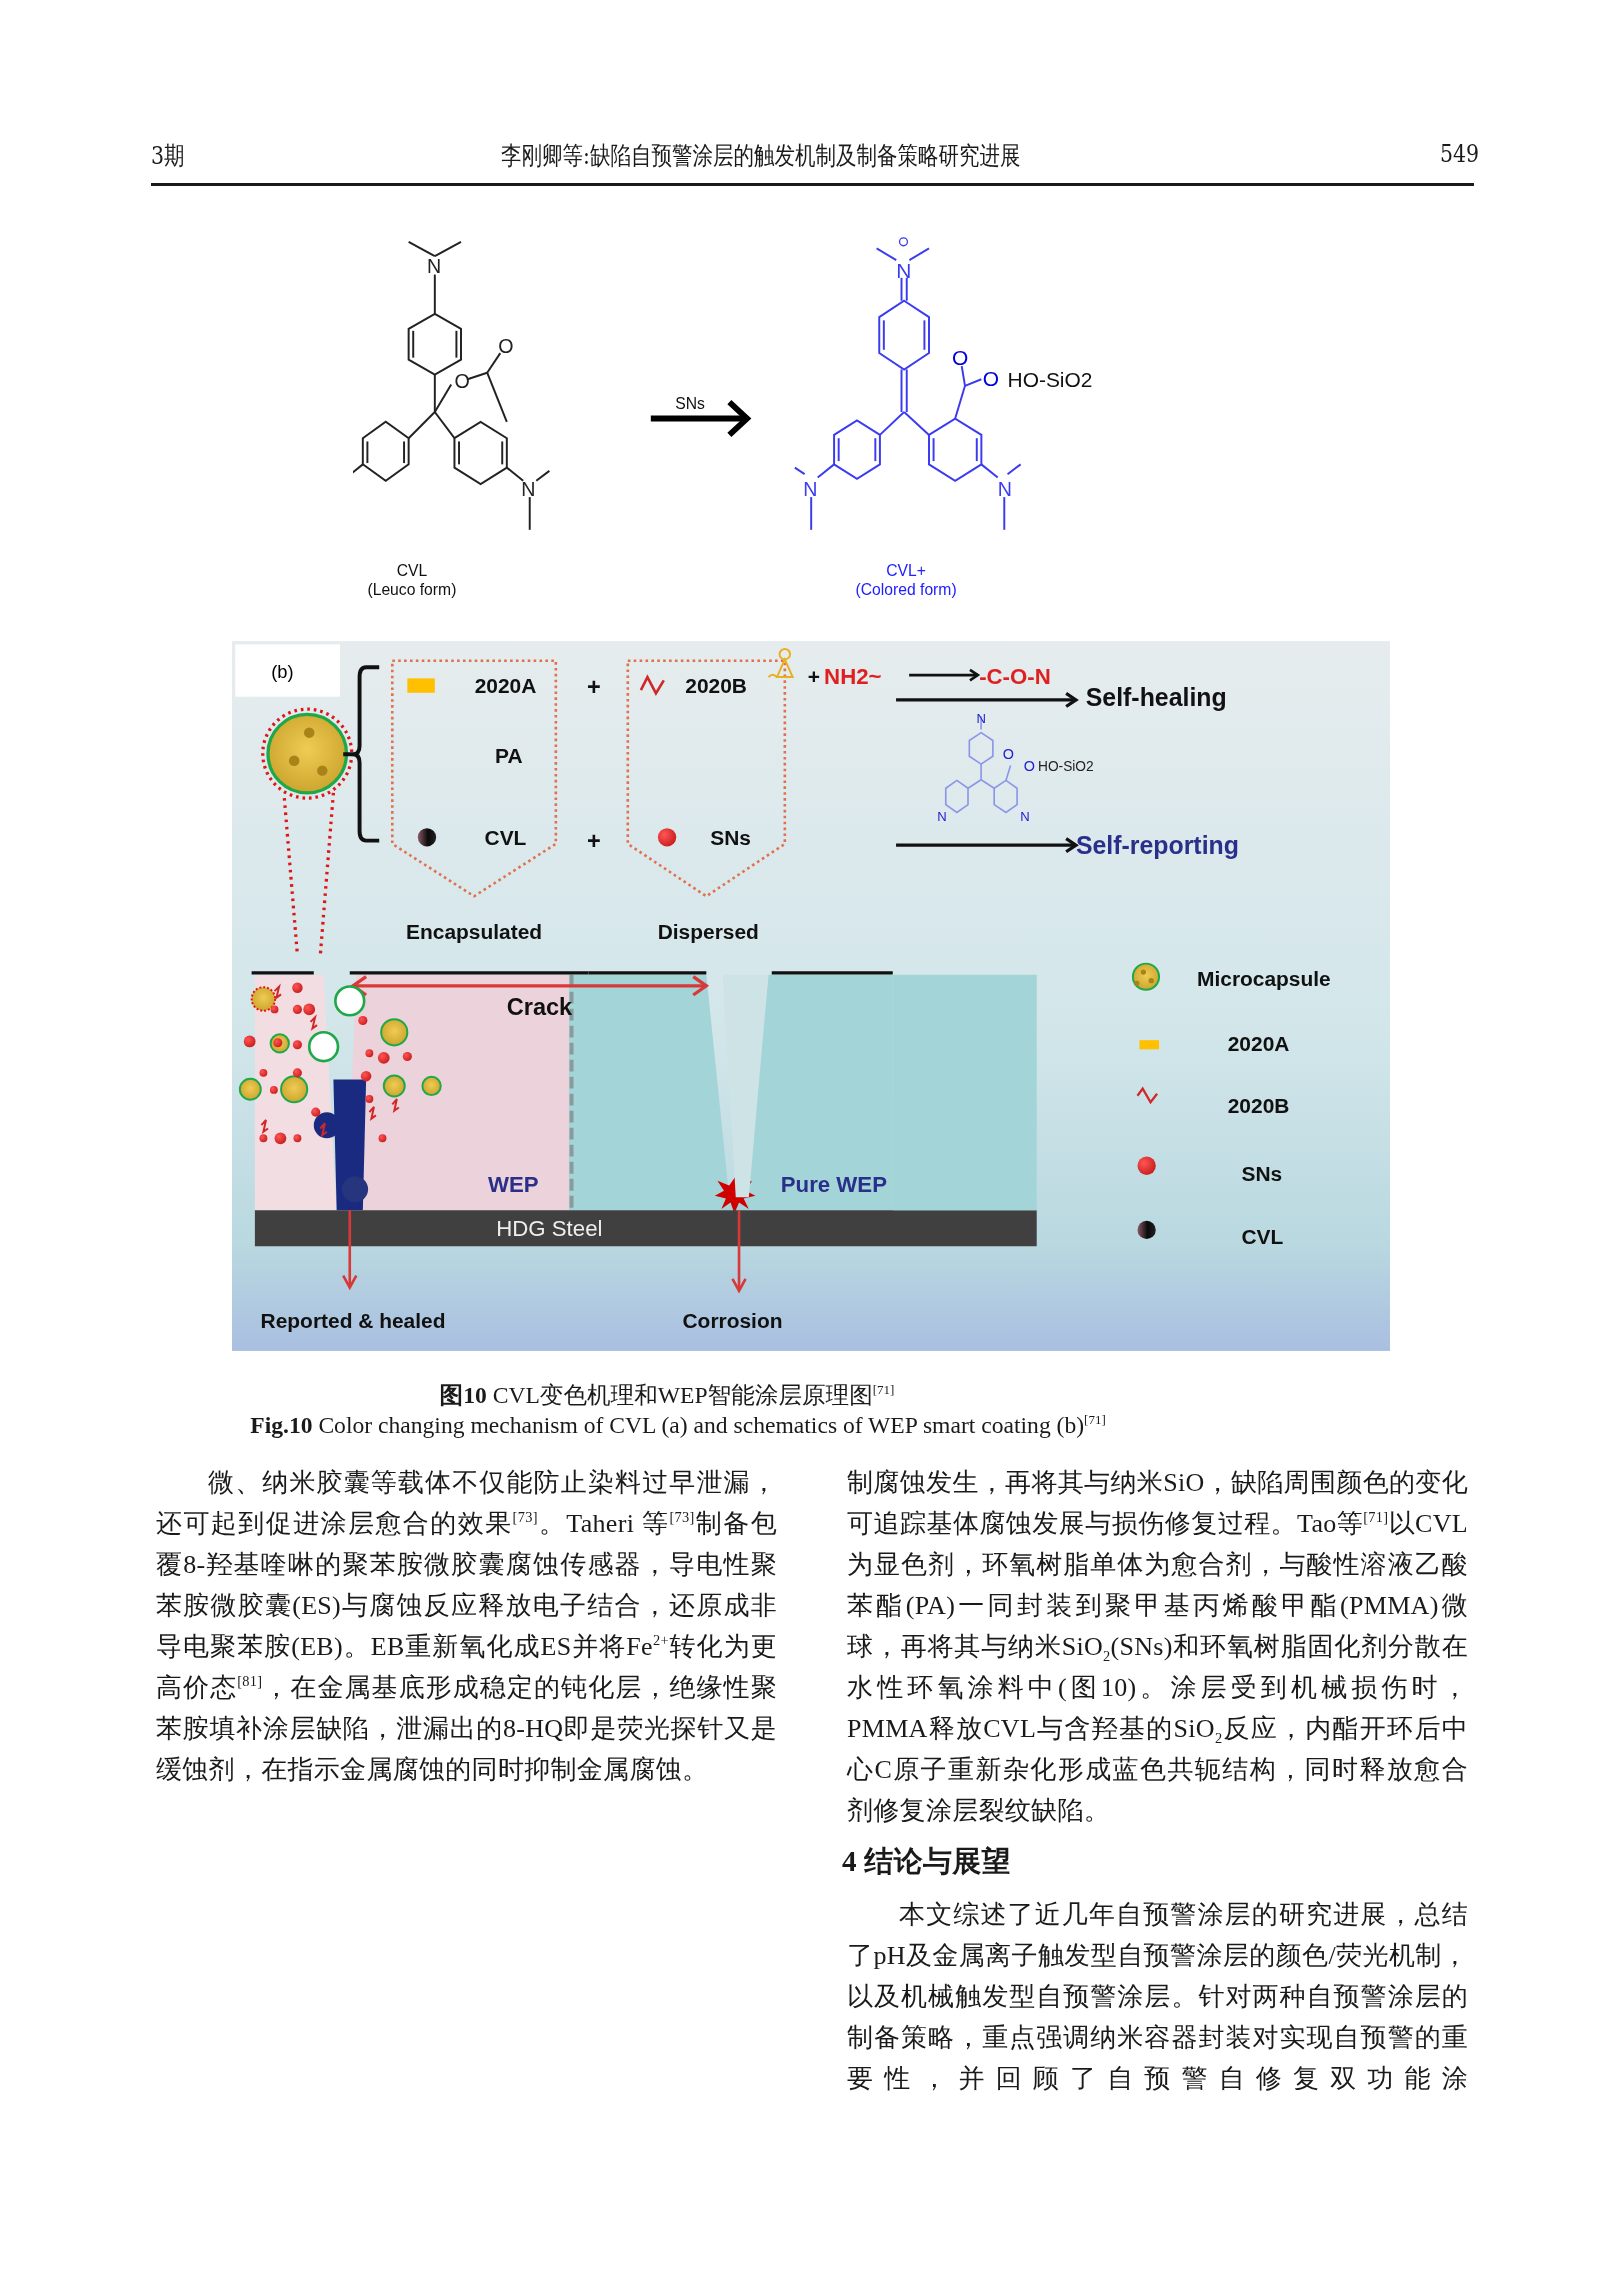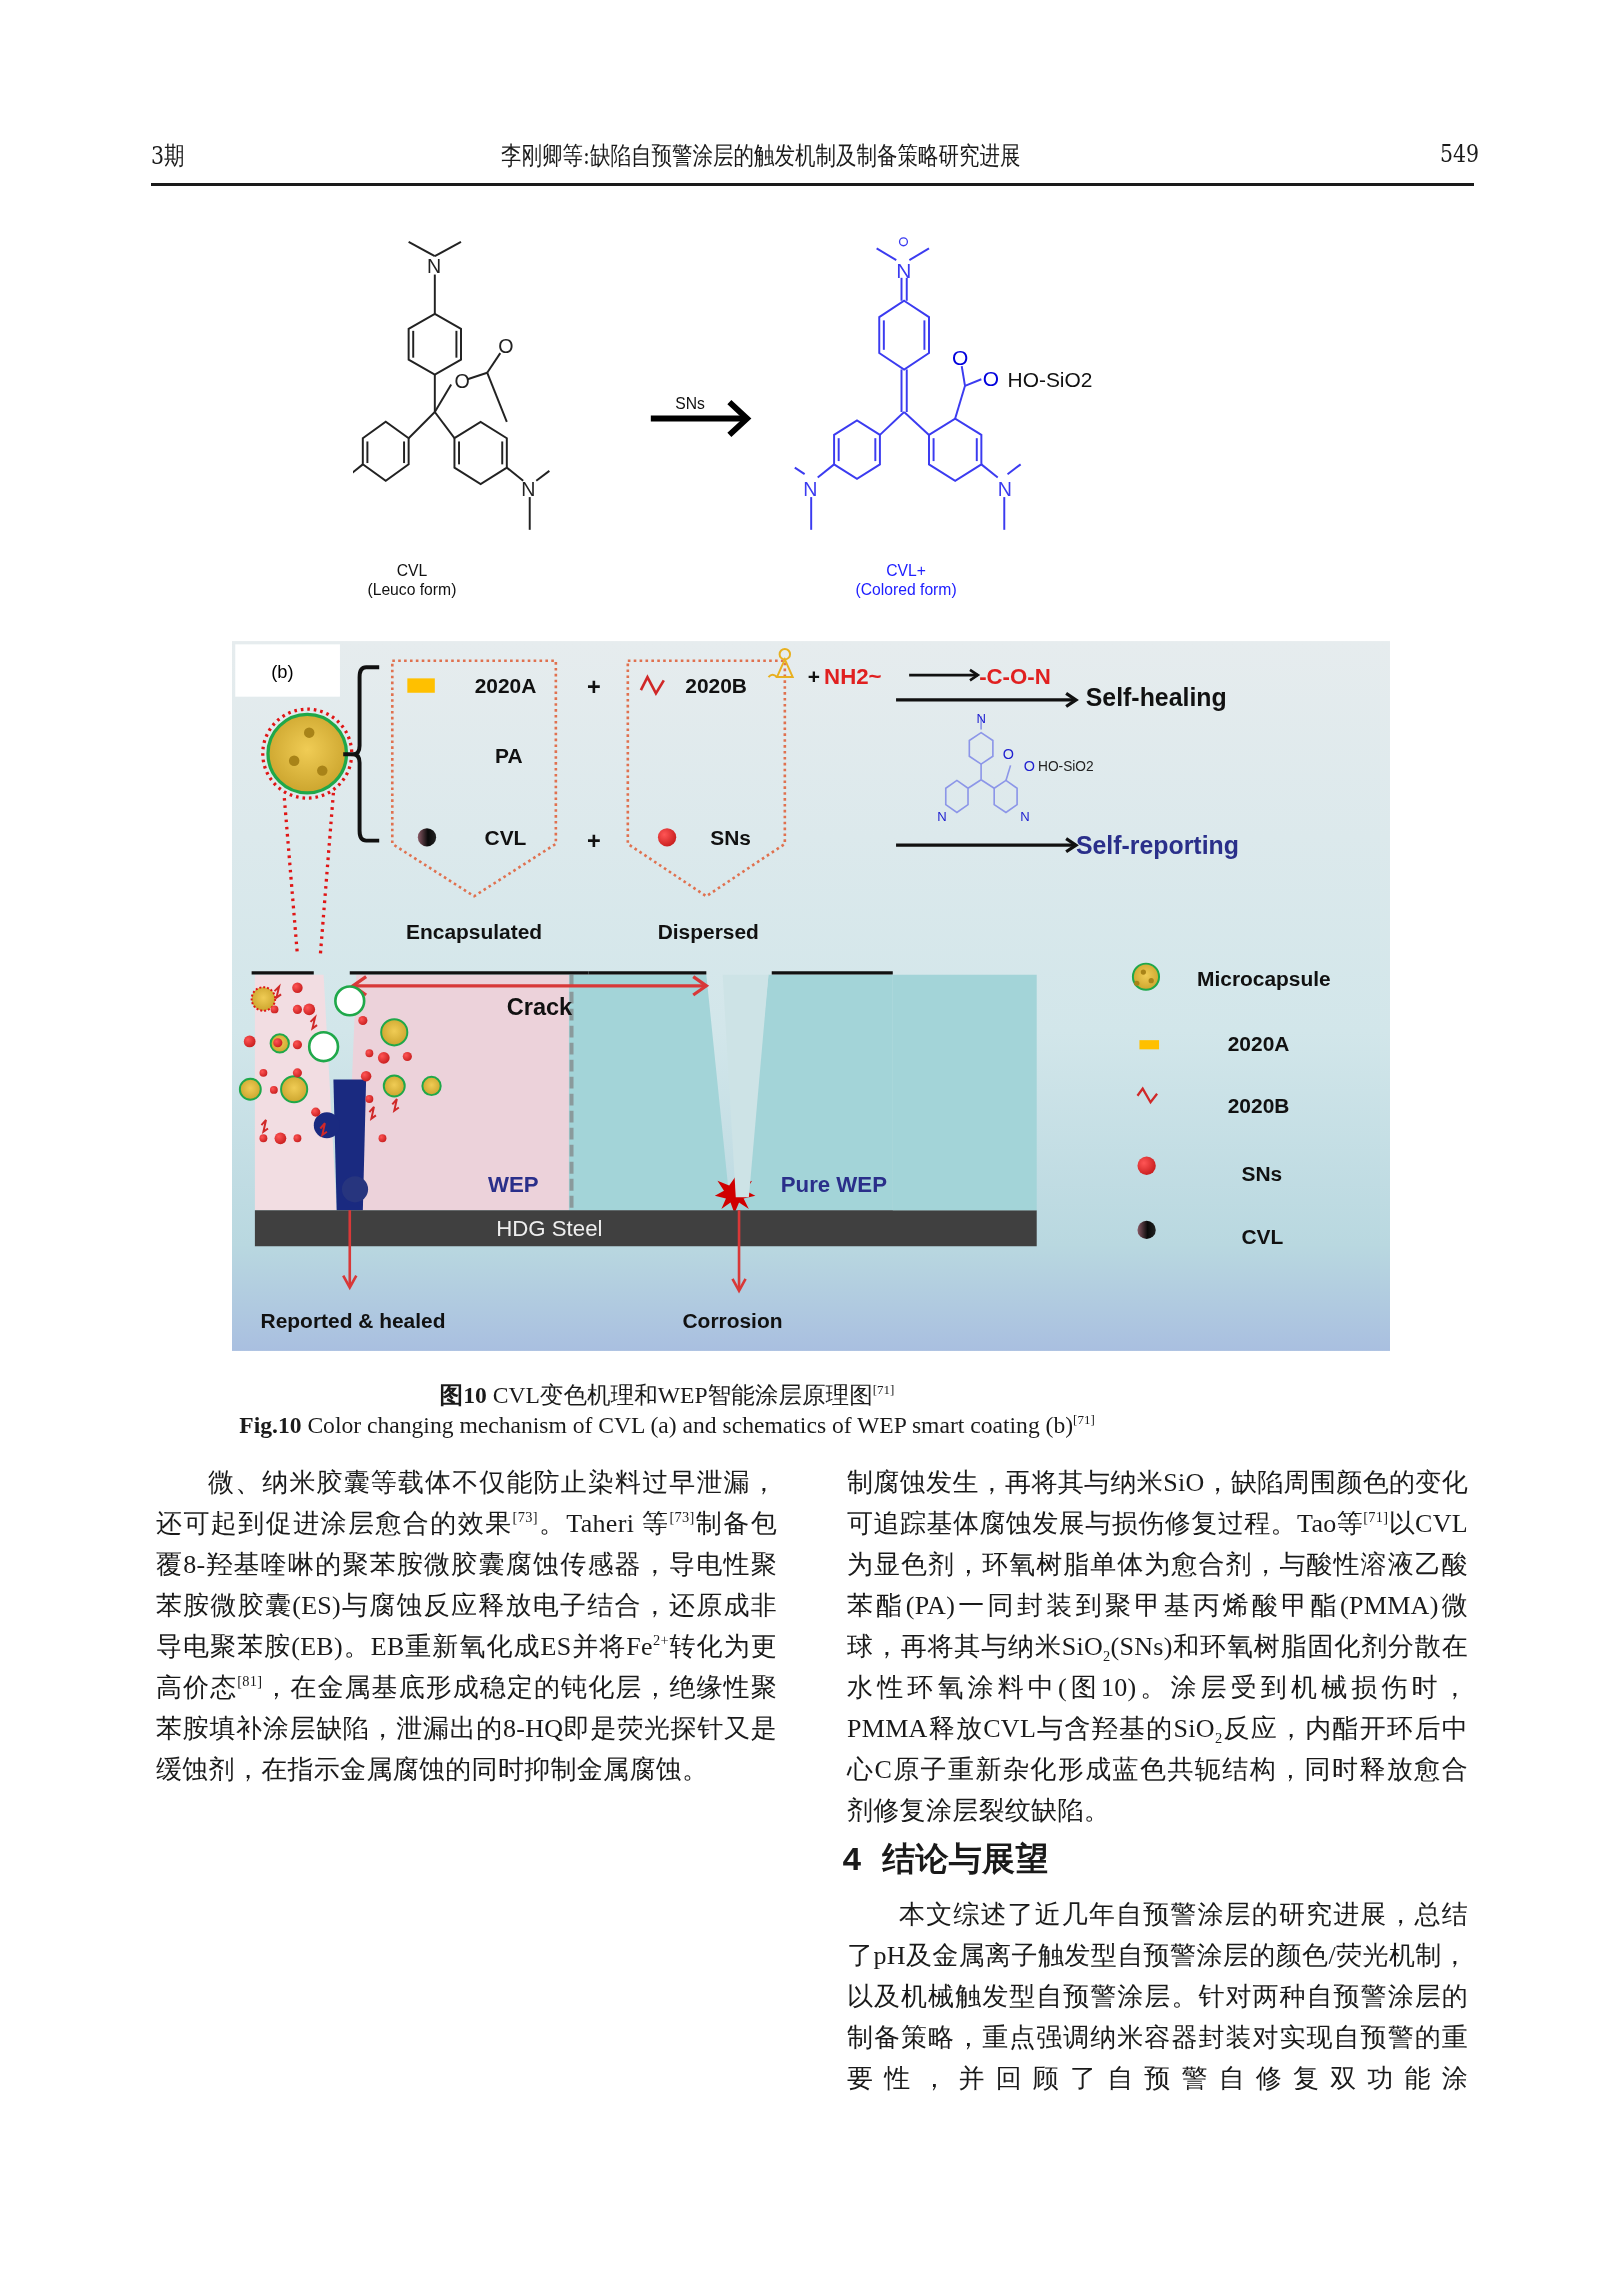--- a/index.html
+++ b/index.html
@@ -9,31 +9,31 @@
   #hdr-center{left:501px;}
   #hdr-right{left:1440px;}
   #hdr-rule{position:absolute;left:151px;top:183px;width:1323px;height:2.6px;background:#1a1a1a;}
 
   #panel-a{position:absolute;left:353px;top:222px;width:936px;height:416px;background:#fff;}
   #panel-b{position:absolute;left:232px;top:641px;width:1158px;height:710px;}
   svg text{font-family:"Liberation Sans",sans-serif;}
 
   .cap{position:absolute;left:0;width:1334px;text-align:center;font-family:"Liberation Serif",serif;}
   #cap-cn{top:1379px;font-size:23.6px;}
-  #cap-en{top:1412px;font-size:23.6px;}
+  #cap-en{top:1412px;font-size:23.6px;padding-left:11px;}
   .cap b{font-weight:bold;}
   .cap sup{font-size:13px;}
 
   .col{position:absolute;top:1457px;width:631px;font-size:26px;line-height:41px;font-family:"Liberation Serif","DejaVu Serif",serif;text-align:justify;text-align-last:justify;letter-spacing:0.3px;}
   #col-left{left:151px;}
   #col-right{left:842px;}
   .col p{margin:5px;}
   .col .ind{text-indent:2em;}
   .col .last{text-align-last:left;}
-  .col h2{margin:10.5px 0 13px 0;font-size:33px;font-family:Liberation Mono, monospace;font-weight:bold;text-align-last:left;line-height:39px;}
+  .col h2{margin:10.5px 0 13px 0;font-size:29px;font-family:Liberation Serif, serif;font-weight:bold;text-align-last:left;line-height:39px;}
   .col sup{font-size:14.4px;line-height:0;}
   .col sub{font-size:14.4px;line-height:0;}
 </style>
 </head>
 <body>
 
 <div class="hdr" id="hdr-left">3期</div>
 <div class="hdr" id="hdr-center">李刚卿等:缺陷自预警涂层的触发机制及制备策略研究进展</div>
 <div class="hdr" id="hdr-right">549</div>
 <div id="hdr-rule"></div>

